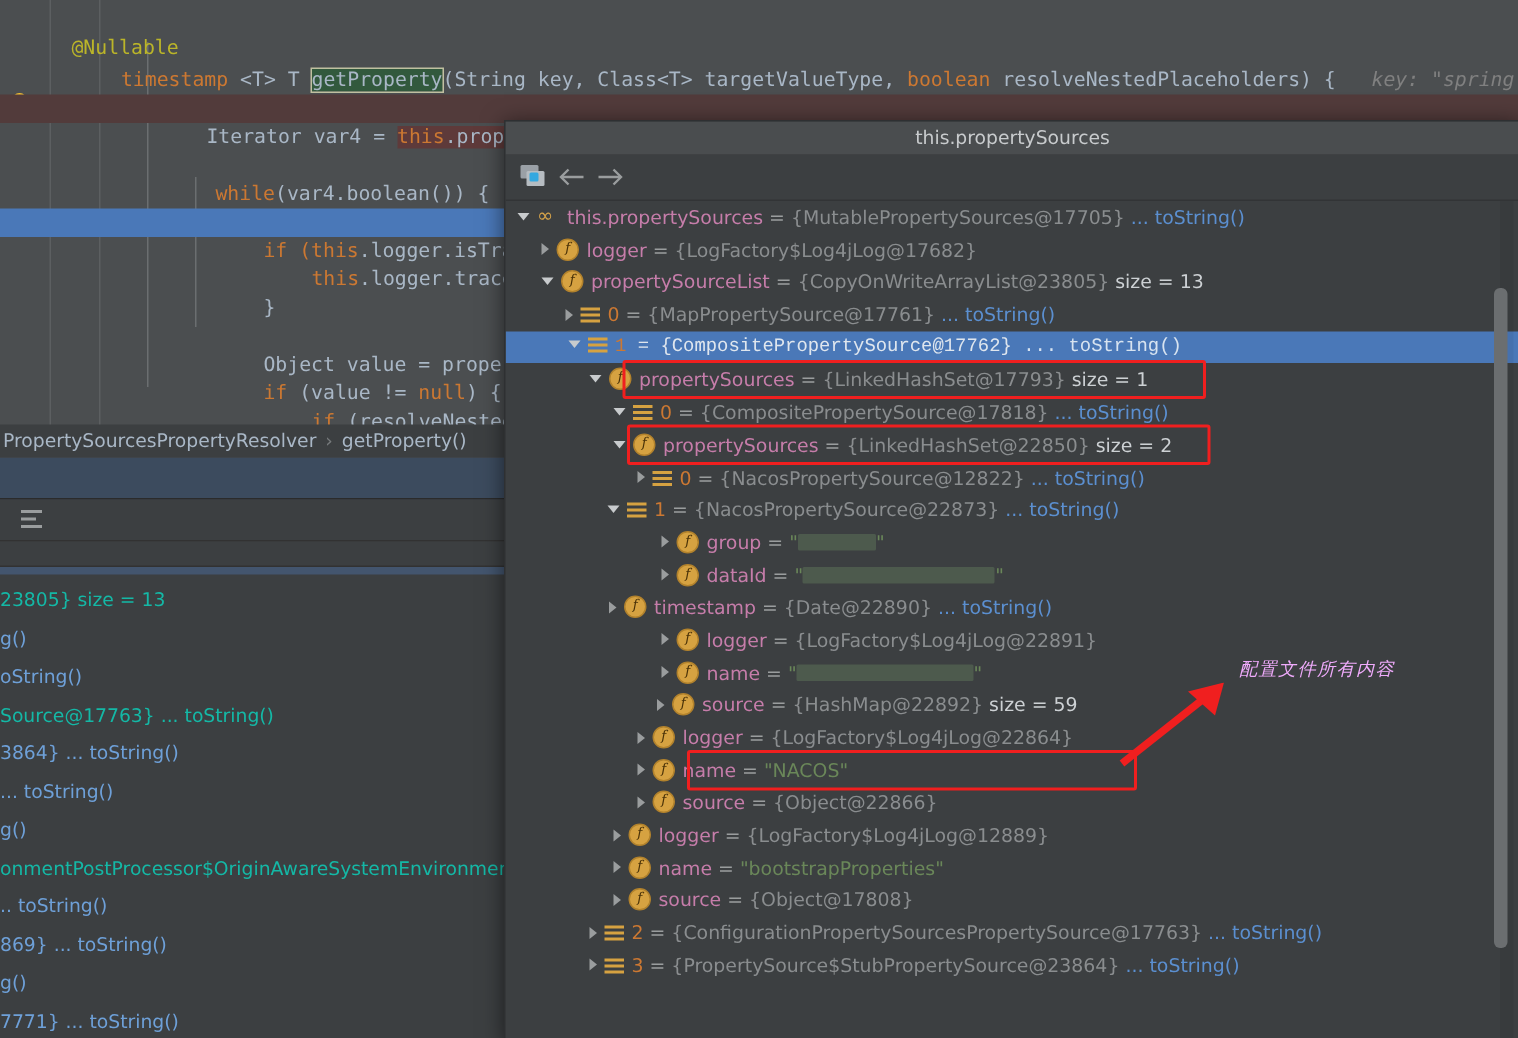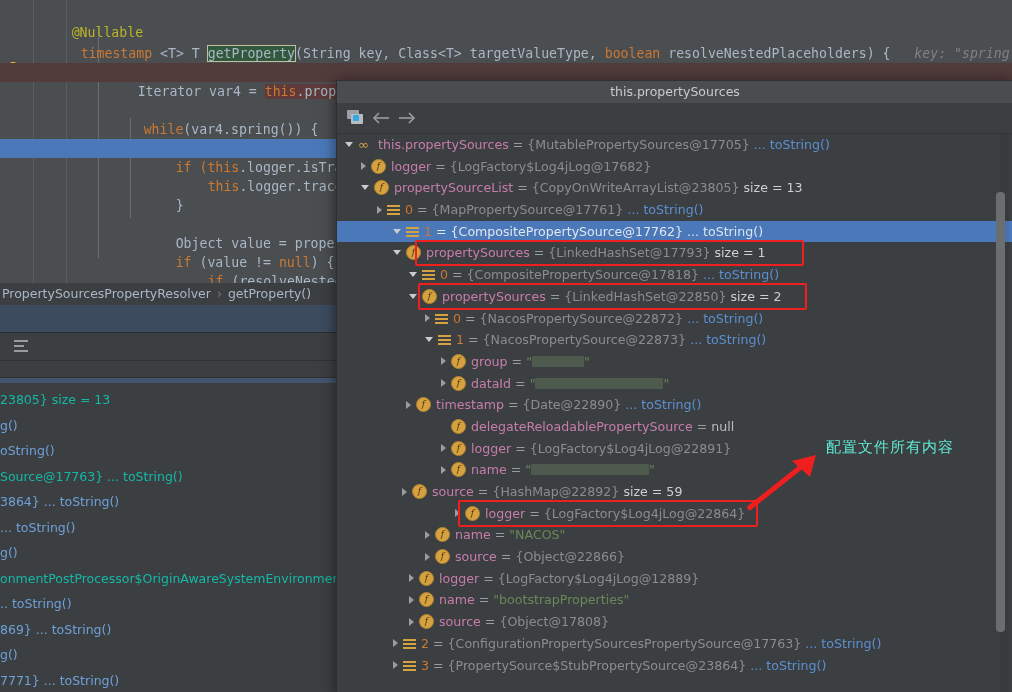--- a/index.html
+++ b/index.html
@@ -72,21 +72,21 @@
   .code-line .txt { padding-left: 0; }
 
   .exec-row {
     background: #523b3b;
   }
   .sel-row {
     background: #4a78b8;
   }
 
   .kw { color: #cc7832; }
-  .anno { color: #bbb529; margin-left: 24px; }
+  .anno { color: #bbb529; }
   .str { color: #6a8759; }
   .plain { color: #a9b7c6; }
   .hint { color: #808080; font-style: italic; }
   .searchhl { background: #32593d; color: #a9b7c6; outline: 1px solid #c0c0a0; }
   .usagehl { background: #3a4a3a; }
   .redhl { background: #5e3a3a; }
   .inlayparam {
     background: #5a5d5f; color: #9a9a9a; font-style: normal;
     border-radius: 2px; padding: 0 2px; font-size: 11px;
   }
@@ -271,25 +271,26 @@
 
   
   .redbox {
     position: absolute;
     border: 2px solid #f01f1f;
     border-radius: 2px;
     pointer-events: none;
   }
   .zh-note {
     position: absolute;
-    color: #5eead4;
-    font-family: "DejaVu Sans", sans-serif;
-    font-size: 15px;
+    color: #f0abfc;
+    font-family: "DejaVu Sans", sans-serif;
+    font-size: 12px;
     letter-spacing: 1px;
     white-space: nowrap;
+    font-style: italic;
   }
   .red-arrow { position: absolute; pointer-events: none; }
 
   
   .vscroll-track {
     position: absolute; right: 4px; top: 53px; width: 9px; height: 559px;
     background: rgba(0,0,0,0.05);
   }
   .vscroll-thumb {
     position: absolute; right: 4px; top: 58px; width: 9px; height: 440px;
@@ -334,21 +335,21 @@
 
     <div class="code-line" style="top:44px">
       <span style="padding-left:66px"></span><span class="kw">if (</span><span class="kw">this</span><span class="usagehl">.propertySources</span><span class="plain"> != </span><span class="kw">null</span><span class="plain">) {</span>
     </div>
 
     <div class="code-line exec-row" style="top:63px">
       <span style="padding-left:90px"></span><span class="plain">Iterator var4 = </span><span class="kw redhl">this</span><span class="plain redhl">.propertySources</span><span class="plain">.iterator();</span><span class="hint">   propertySources: MutablePropertySources@17705</span>
     </div>
 
     <div class="code-line" style="top:101px">
-      <span style="padding-left:96px"></span><span class="kw">while</span><span class="plain">(var4.spring()) {</span>
+      <span style="padding-left:96px"></span><span class="kw">while</span><span class="plain">(var4.boolean()) {</span>
     </div>
 
     <div class="code-line" style="top:120px">
       <span style="padding-left:128px"></span><span class="plain">PropertySource&lt;?&gt; property</span>
     </div>
 
     <div class="code-line sel-row" style="top:139px">
       <span style="padding-left:128px"></span><span class="kw">if (</span><span class="kw">this</span><span class="plain">.logger.isTraceEna</span>
     </div>
 
@@ -434,34 +435,33 @@
           <path d="M13 2 L18 7 L13 12" stroke="#9a9d9e" stroke-width="1.6" fill="none"></path>
         </svg>
       </div>
     </div>
 
     <div class="tree" id="tree-body">
         <div class="trow" style="padding-left: 8px;"><span class="tw expanded"></span><span class="ic ic-watch">∞</span><span class="nm">this.propertySources</span><span class="eq"> = </span><span class="typ">{MutablePropertySources@17705}</span><span class="tostr"> ... toString()</span></div>
         <div class="trow" style="padding-left: 24px;"><span class="tw collapsed"></span><span class="ic ic-field">f</span><span class="nm">logger</span><span class="eq"> = </span><span class="typ">{LogFactory$Log4jLog@17682}</span></div>
         <div class="trow" style="padding-left: 24px;"><span class="tw expanded"></span><span class="ic ic-field">f</span><span class="nm">propertySourceList</span><span class="eq"> = </span><span class="typ">{CopyOnWriteArrayList@23805}</span><span class="sz">  size = 13</span></div>
         <div class="trow" style="padding-left: 40px;"><span class="tw collapsed"></span><span class="ic ic-arr"><i></i><i></i><i></i></span><span class="idx">0</span><span class="eq"> = </span><span class="typ">{MapPropertySource@17761}</span><span class="tostr"> ... toString()</span></div>
-        <div class="trow selected" style="padding-left: 56px;"><span class="tw expanded"></span><span class="ic ic-arr"><i></i><i></i><i></i></span><span class="idx">1</span><span class="eq"> = </span><span class="typ">{CompositePropertySource@17762}</span><span class="tostr"> ... toString()</span></div>
+        <div class="trow selected" style="padding-left: 42px; font-family: Liberation Mono, monospace;"><span class="tw expanded"></span><span class="ic ic-arr"><i></i><i></i><i></i></span><span class="idx">1</span><span class="eq"> = </span><span class="typ">{CompositePropertySource@17762}</span><span class="tostr"> ... toString()</span></div>
         <div class="trow" style="padding-left: 56px;"><span class="tw expanded"></span><span class="ic ic-field">f</span><span class="nm">propertySources</span><span class="eq"> = </span><span class="typ">{LinkedHashSet@17793}</span><span class="sz">  size = 1</span></div>
         <div class="trow" style="padding-left: 72px;"><span class="tw expanded"></span><span class="ic ic-arr"><i></i><i></i><i></i></span><span class="idx">0</span><span class="eq"> = </span><span class="typ">{CompositePropertySource@17818}</span><span class="tostr"> ... toString()</span></div>
         <div class="trow" style="padding-left: 72px;"><span class="tw expanded"></span><span class="ic ic-field">f</span><span class="nm">propertySources</span><span class="eq"> = </span><span class="typ">{LinkedHashSet@22850}</span><span class="sz">  size = 2</span></div>
-        <div class="trow" style="padding-left: 88px;"><span class="tw collapsed"></span><span class="ic ic-arr"><i></i><i></i><i></i></span><span class="idx">0</span><span class="eq"> = </span><span class="typ">{NacosPropertySource@22872}</span><span class="tostr"> ... toString()</span></div>
-        <div class="trow" style="padding-left: 88px;"><span class="tw expanded"></span><span class="ic ic-arr"><i></i><i></i><i></i></span><span class="idx">1</span><span class="eq"> = </span><span class="typ">{NacosPropertySource@22873}</span><span class="tostr"> ... toString()</span></div>
+        <div class="trow" style="padding-left: 88px;"><span class="tw collapsed"></span><span class="ic ic-arr"><i></i><i></i><i></i></span><span class="idx">0</span><span class="eq"> = </span><span class="typ">{NacosPropertySource@12822}</span><span class="tostr"> ... toString()</span></div>
+        <div class="trow" style="padding-left: 68px;"><span class="tw expanded"></span><span class="ic ic-arr"><i></i><i></i><i></i></span><span class="idx">1</span><span class="eq"> = </span><span class="typ">{NacosPropertySource@22873}</span><span class="tostr"> ... toString()</span></div>
         <div class="trow" style="padding-left: 104px;"><span class="tw collapsed"></span><span class="ic ic-field">f</span><span class="nm">group</span><span class="eq"> = </span><span class="val-str">"</span><span class="redacted" style="width: 52px;"></span><span class="val-str">"</span></div>
         <div class="trow" style="padding-left: 104px;"><span class="tw collapsed"></span><span class="ic ic-field">f</span><span class="nm">dataId</span><span class="eq"> = </span><span class="val-str">"</span><span class="redacted" style="width: 128px;"></span><span class="val-str">"</span></div>
         <div class="trow" style="padding-left: 69px;"><span class="tw collapsed"></span><span class="ic ic-field">f</span><span class="nm">timestamp</span><span class="eq"> = </span><span class="typ">{Date@22890}</span><span class="tostr"> ... toString()</span></div>
-        <div class="trow" style="padding-left: 104px;"><span class="tw none"></span><span class="ic ic-field">f</span><span class="nm">delegateReloadablePropertySource</span><span class="eq"> = </span><span class="val-kw">null</span></div>
         <div class="trow" style="padding-left: 104px;"><span class="tw collapsed"></span><span class="ic ic-field">f</span><span class="nm">logger</span><span class="eq"> = </span><span class="typ">{LogFactory$Log4jLog@22891}</span></div>
         <div class="trow" style="padding-left: 104px;"><span class="tw collapsed"></span><span class="ic ic-field">f</span><span class="nm">name</span><span class="eq"> = </span><span class="val-str">"</span><span class="redacted" style="width: 118px;"></span><span class="val-str">"</span></div>
-        <div class="trow" style="padding-left: 65px;"><span class="tw collapsed"></span><span class="ic ic-field">f</span><span class="nm">source</span><span class="eq"> = </span><span class="typ">{HashMap@22892}</span><span class="sz">  size = 59</span></div>
-        <div class="trow" style="padding-left: 118px;"><span class="tw collapsed"></span><span class="ic ic-field">f</span><span class="nm">logger</span><span class="eq"> = </span><span class="typ">{LogFactory$Log4jLog@22864}</span></div>
+        <div class="trow" style="padding-left: 65px; margin-left: 36px;"><span class="tw collapsed"></span><span class="ic ic-field">f</span><span class="nm">source</span><span class="eq"> = </span><span class="typ">{HashMap@22892}</span><span class="sz">  size = 59</span></div>
+        <div class="trow" style="padding-left: 88px;"><span class="tw collapsed"></span><span class="ic ic-field">f</span><span class="nm">logger</span><span class="eq"> = </span><span class="typ">{LogFactory$Log4jLog@22864}</span></div>
         <div class="trow" style="padding-left: 88px;"><span class="tw collapsed"></span><span class="ic ic-field">f</span><span class="nm">name</span><span class="eq"> = </span><span class="val-str">"NACOS"</span></div>
         <div class="trow" style="padding-left: 88px;"><span class="tw collapsed"></span><span class="ic ic-field">f</span><span class="nm">source</span><span class="eq"> = </span><span class="typ">{Object@22866}</span></div>
         <div class="trow" style="padding-left: 72px;"><span class="tw collapsed"></span><span class="ic ic-field">f</span><span class="nm">logger</span><span class="eq"> = </span><span class="typ">{LogFactory$Log4jLog@12889}</span></div>
         <div class="trow" style="padding-left: 72px;"><span class="tw collapsed"></span><span class="ic ic-field">f</span><span class="nm">name</span><span class="eq"> = </span><span class="val-str">"bootstrapProperties"</span></div>
         <div class="trow" style="padding-left: 72px;"><span class="tw collapsed"></span><span class="ic ic-field">f</span><span class="nm">source</span><span class="eq"> = </span><span class="typ">{Object@17808}</span></div>
         <div class="trow" style="padding-left: 56px;"><span class="tw collapsed"></span><span class="ic ic-arr"><i></i><i></i><i></i></span><span class="idx">2</span><span class="eq"> = </span><span class="typ">{ConfigurationPropertySourcesPropertySource@17763}</span><span class="tostr"> ... toString()</span></div>
         <div class="trow" style="padding-left: 56px;"><span class="tw collapsed"></span><span class="ic ic-arr"><i></i><i></i><i></i></span><span class="idx">3</span><span class="eq"> = </span><span class="typ">{PropertySource$StubPropertySource@23864}</span><span class="tostr"> ... toString()</span></div>
       </div>
 
     <div class="vscroll-track">

